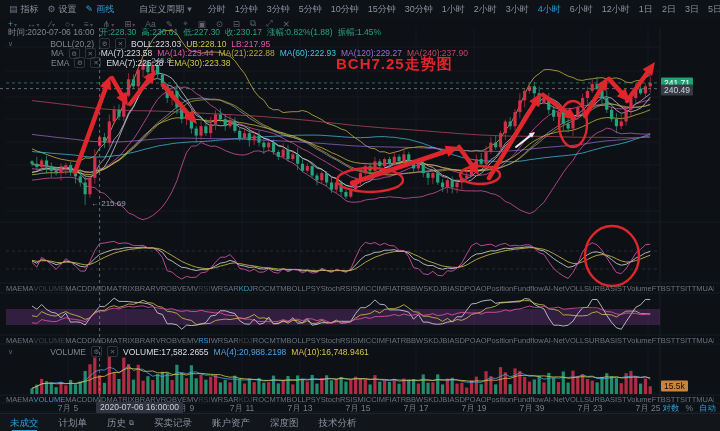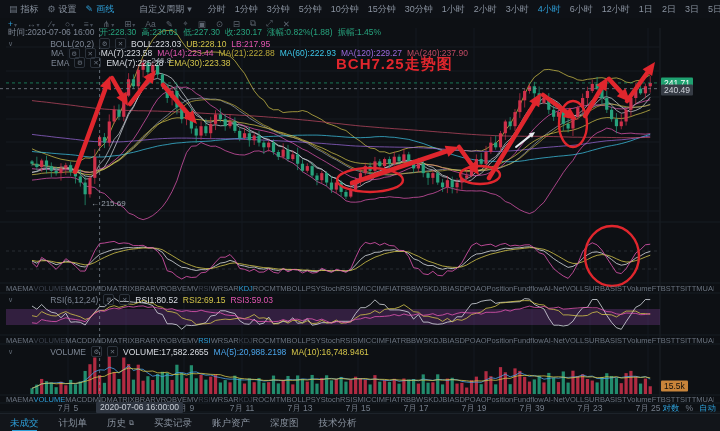--- a/index.html
+++ b/index.html
@@ -650,36 +650,27 @@
       <span style="color: rgb(156, 106, 222);">MA(120):229.27</span>
       <span style="color: rgb(192, 74, 99);">MA(240):237.90</span>
     </div>
   <div class="legend" id="lg-ema" style="top:57px;padding-left:11px;">
       <b>EMA</b>
       <span class="minibtn">⚙</span>
       <span class="minibtn">✕</span>
       <span style="color: rgb(216, 220, 226);">EMA(7):225.28</span>
       <span style="color: rgb(212, 197, 74);">EMA(30):223.38</span>
     </div>
-  <div class="legend" id="lg-rsi" style="top:294px;">
-      <span class="chev">∨</span>
-      <b>RSI(6,12,24)</b>
-      <span class="minibtn">⚙</span>
-      <span class="minibtn">✕</span>
-      <span style="color: rgb(216, 220, 226);">RSI1:80.52</span>
-      <span style="color: rgb(212, 197, 74);">RSI2:69.15</span>
-      <span style="color: rgb(227, 86, 178);">RSI3:59.03</span>
-    </div>
   <div class="legend" id="lg-vol" style="top:346px;">
       <span class="chev">∨</span>
       <b>VOLUME</b>
       <span class="minibtn">⚙</span>
       <span class="minibtn">✕</span>
       <span style="color: rgb(216, 220, 226);">VOLUME:17,582.2655</span>
-      <span style="color: rgb(74, 163, 232);">MA(5):20,988.2198</span>
+      <span style="color: rgb(74, 163, 232);">MA(4):20,988.2198</span>
       <span style="color: rgb(212, 197, 74);">MA(10):16,748.9461</span>
     </div>
 
   <div id="anno-title" style="left: 336px; top: 55px;">BCH7.25走势图</div>
   <div class="marker" id="mk-high" style="left: 141px; top: 56px;">← 246.8</div>
   <div class="marker" id="mk-low" style="left: 76px; top: 199px; margin-left: 15px;">← 215.69</div>
 
   <div class="tabrow" id="tabrow0" style="top: 284px;">
       <span class="tab">MA</span>
       <span class="tab">EMA</span>

